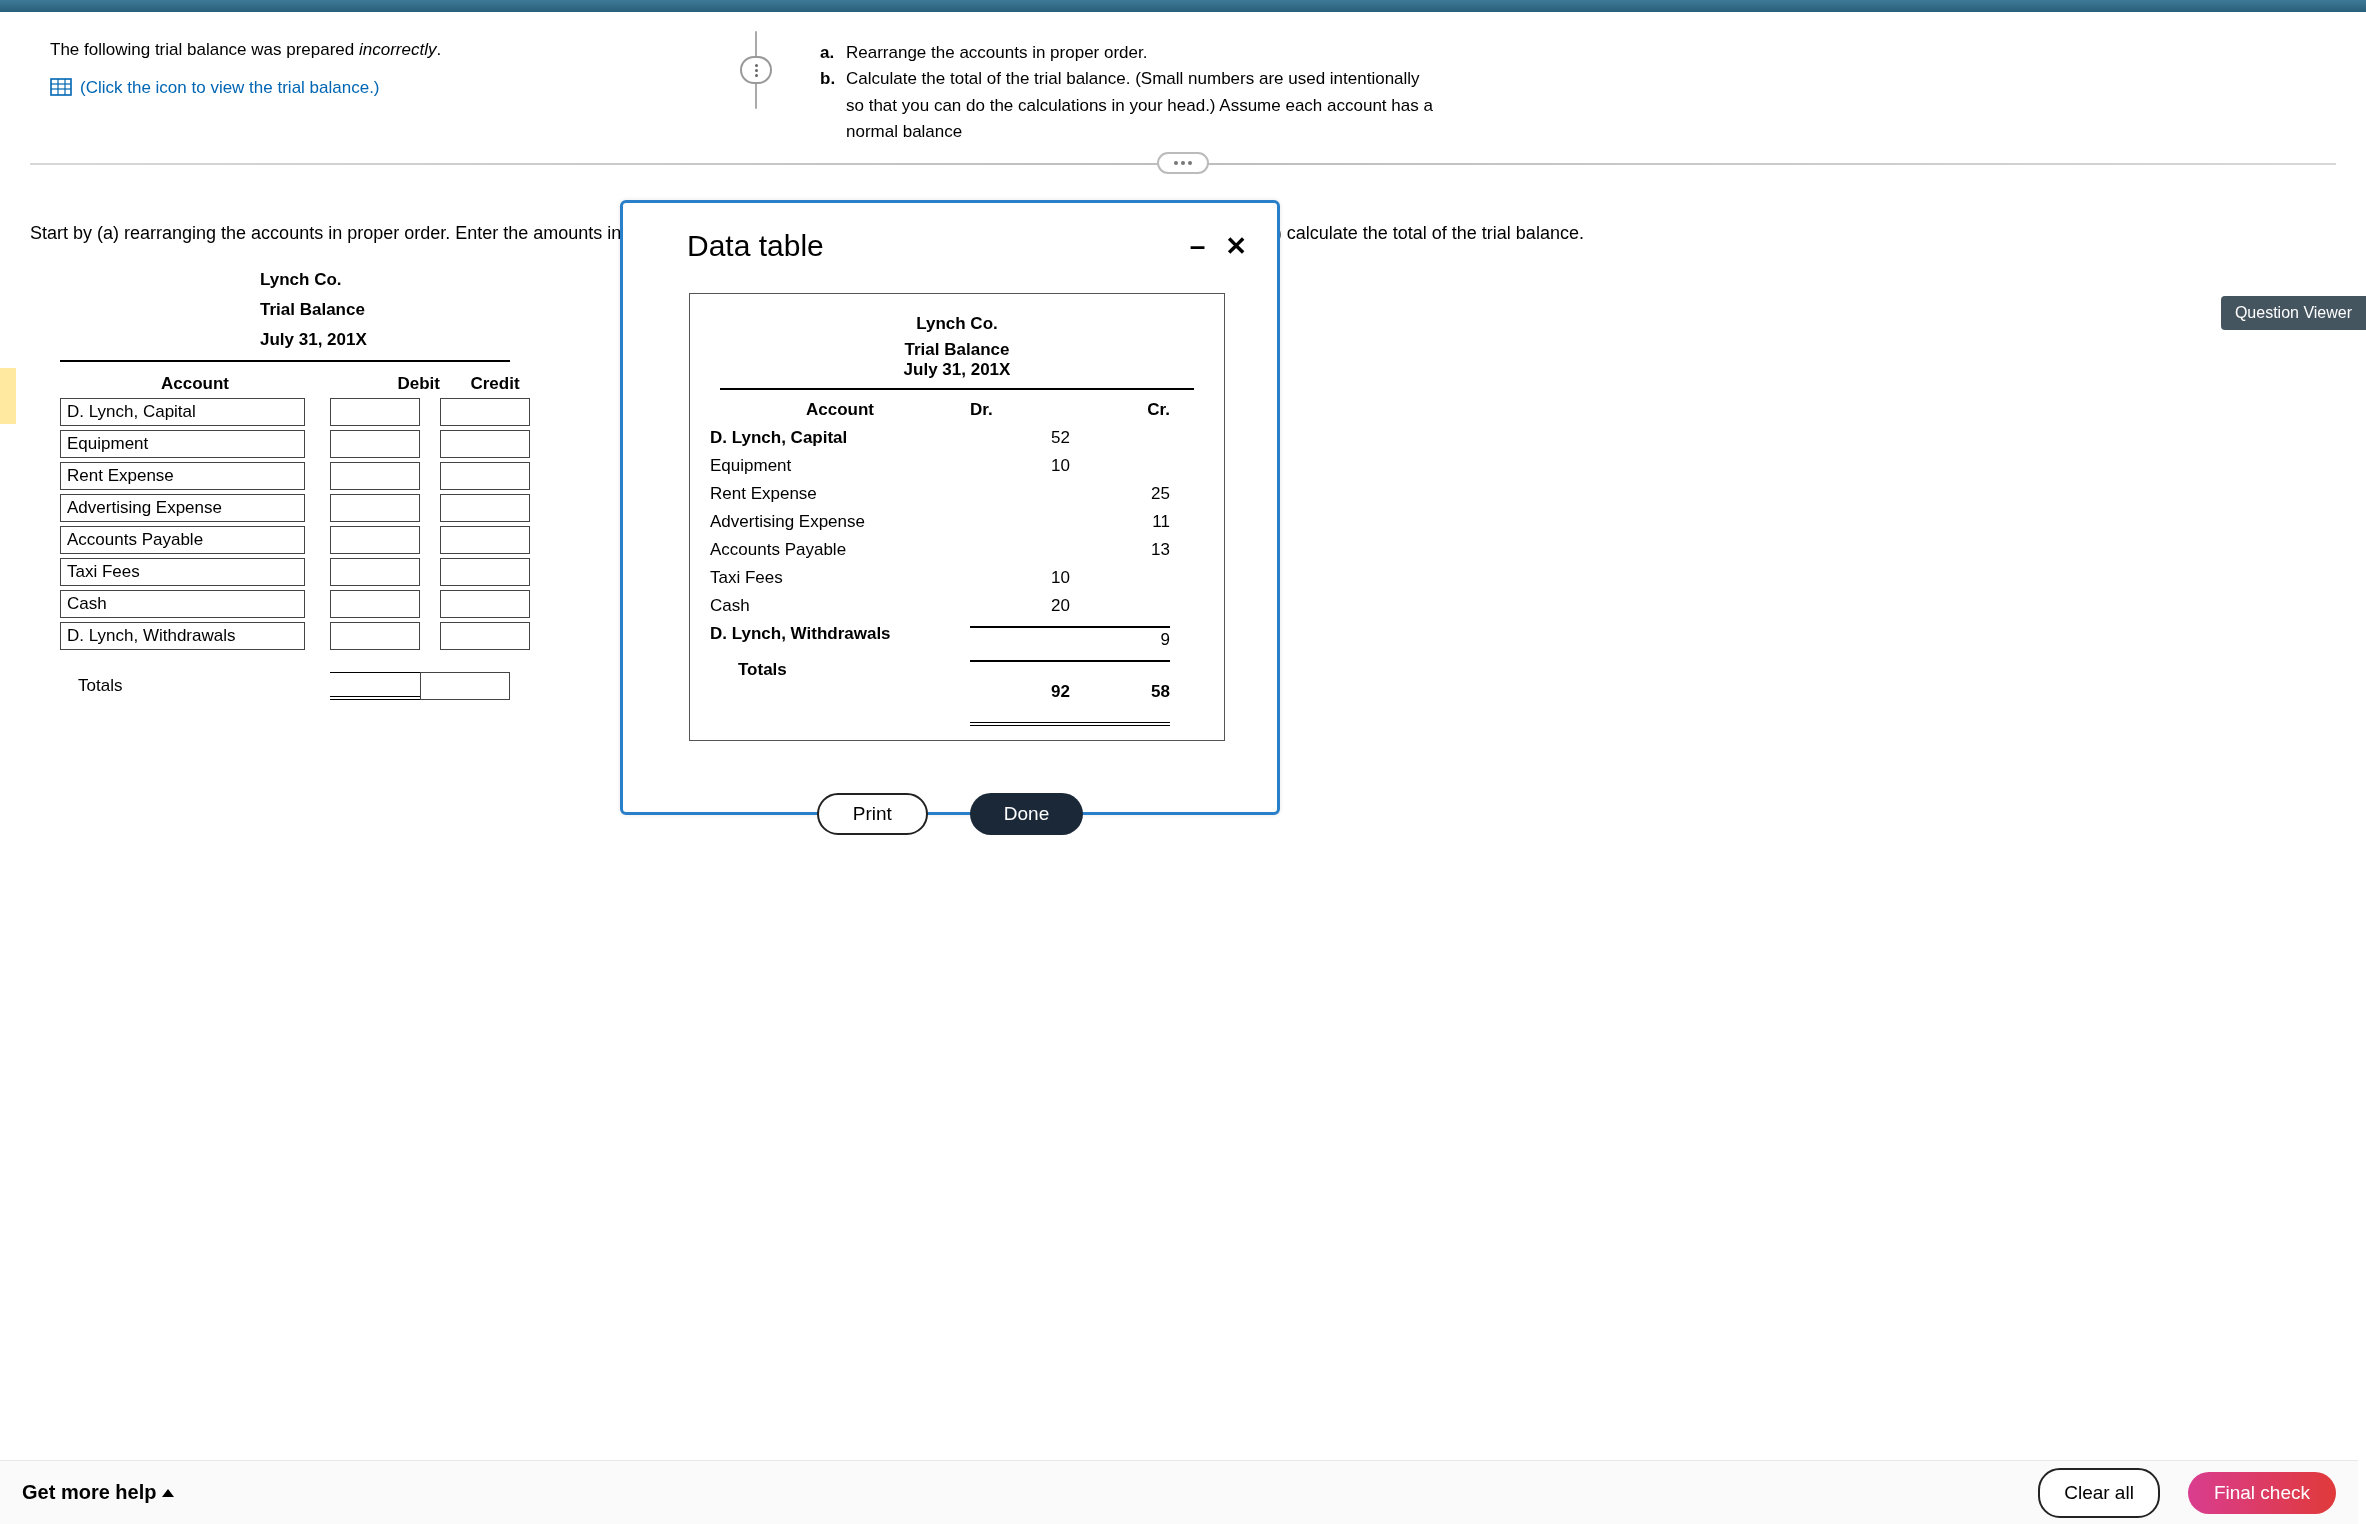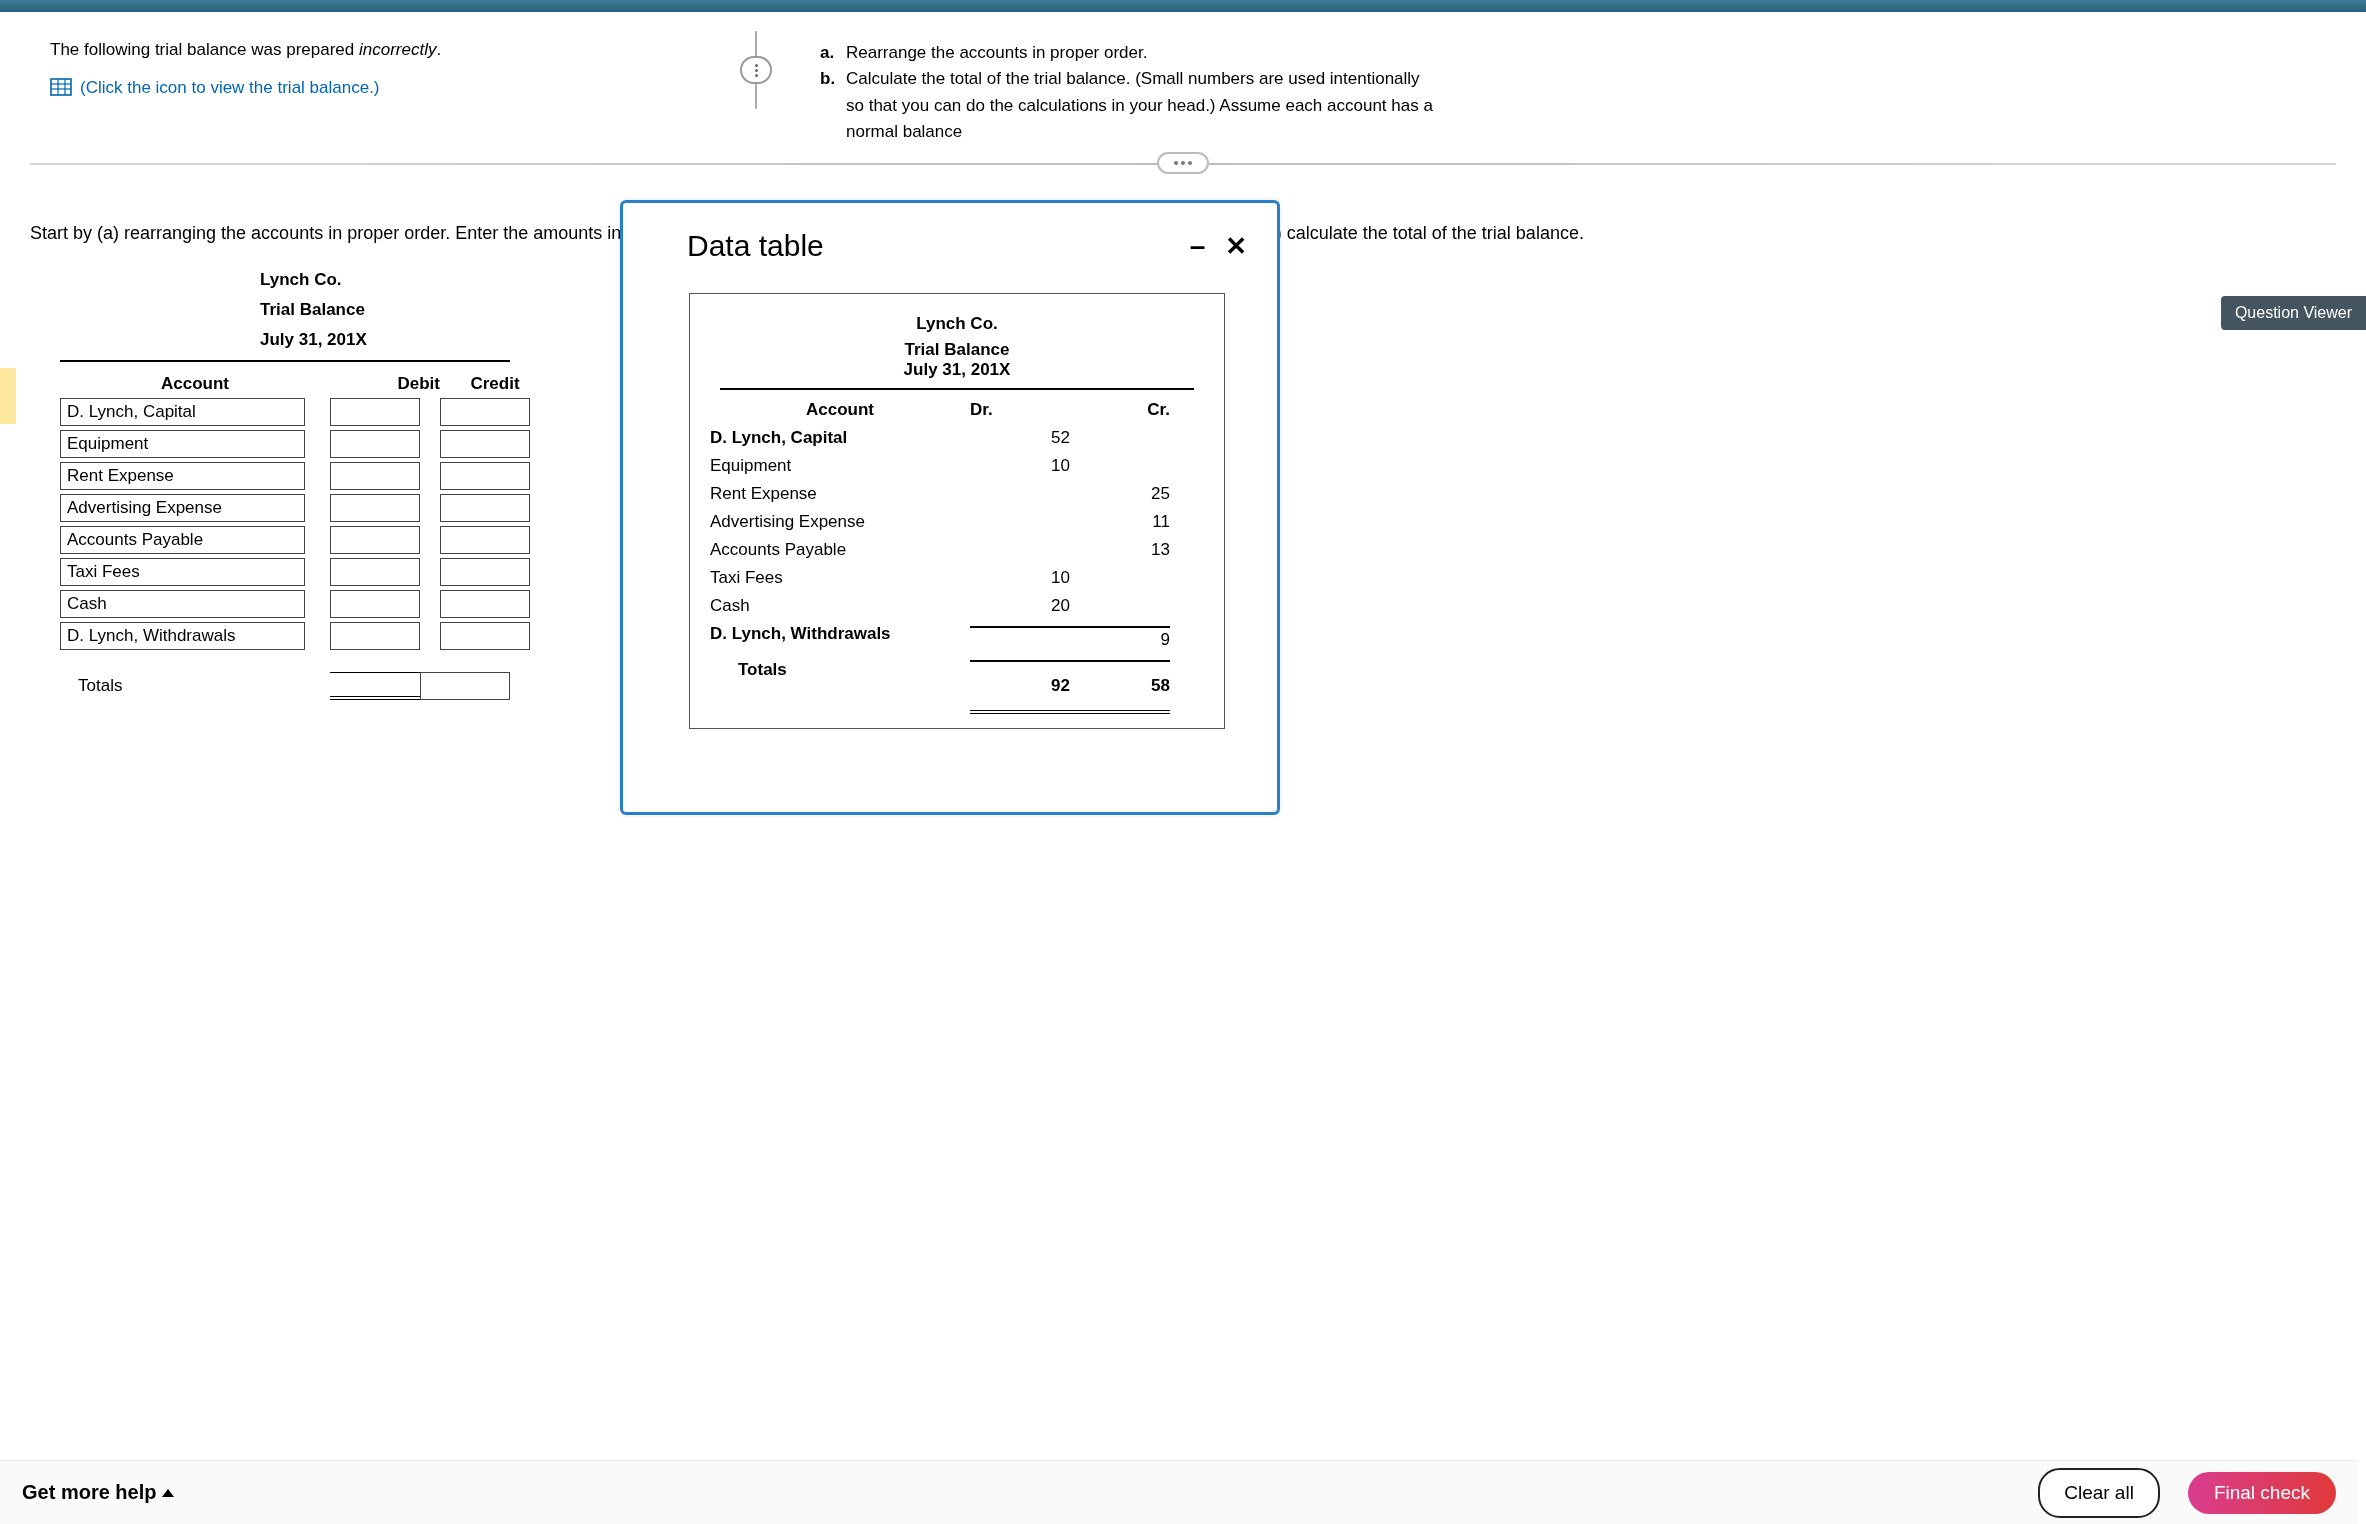--- a/index.html
+++ b/index.html
@@ -63,21 +63,21 @@
 .dt-row{display:flex;margin-top:8px}
 .dt-row .a{width:260px}
 .dt-row .d{width:100px;text-align:right}
 .dt-row .c{width:100px;text-align:right}
 .dt-row.bold .a{font-weight:bold}
 .dt-tot{display:flex;margin-top:10px;font-weight:bold}
 .dt-tot .a{width:260px;padding-left:28px}
 .dt-tot .d{width:100px;text-align:right}
 .dt-tot .c{width:100px;text-align:right}
 .sumline{border-top:2px solid #000;margin-top:2px;padding-top:2px}
-.dblline{border-top:2px solid #000;border-bottom:4px double #000;padding:14px 0}
+.dblline{border-top:2px solid #000;border-bottom:4px double #000;padding:20px 0}
 .modal-foot{display:flex;justify-content:center;gap:42px;margin-top:52px}
 .btn{height:42px;padding:0 34px;border-radius:22px;display:flex;align-items:center;justify-content:center;font-size:19px;cursor:pointer}
 .btn-outline{border:2px solid #222;background:#fff;color:#000}
 .btn-dark{background:#1a2838;color:#fff;border:none}
 .qv-tab{position:absolute;right:0;top:296px;background:#455560;color:#fff;padding:8px 14px;font-size:16px;border-top-left-radius:4px;border-bottom-left-radius:4px}
 .footer{position:absolute;left:0;right:8px;bottom:0;height:64px;background:#fafafa;border-top:1px solid #e8e8e8;display:flex;align-items:center;padding:0 22px}
 .gmh{font-weight:bold;font-size:20px;display:flex;align-items:center;gap:6px;cursor:pointer}
 .gmh .tri{width:0;height:0;border-left:6px solid transparent;border-right:6px solid transparent;border-bottom:8px solid #000}
 .footer-right{margin-left:auto;display:flex;align-items:center;gap:28px}
 .clear-btn{border:2px solid #222;border-radius:22px;padding:12px 24px;font-size:19px;background:#fff;cursor:pointer}
@@ -292,20 +292,24 @@
     <div class="dt-tot">
       <div class="a">Totals</div>
       <div class="d">
           <div class="dblline">92</div>
         </div>
       <div class="c">
           <div class="dblline">58</div>
         </div>
     </div>
   </div>
+  <div class="modal-foot">
+    <div class="btn btn-outline">Print</div>
+    <div class="btn btn-dark">Done</div>
+  </div>
 </div>
 
 <div class="qv-tab">Question Viewer</div>
 
 <div class="footer">
   <div class="gmh">
     <span>Get more help</span>
     <span class="tri"></span>
   </div>
   <div class="footer-right">

